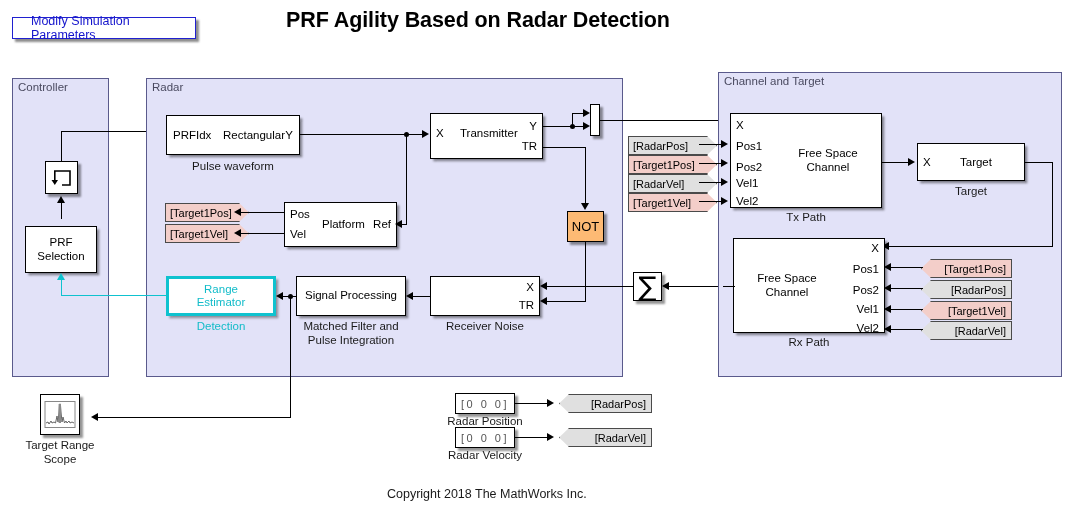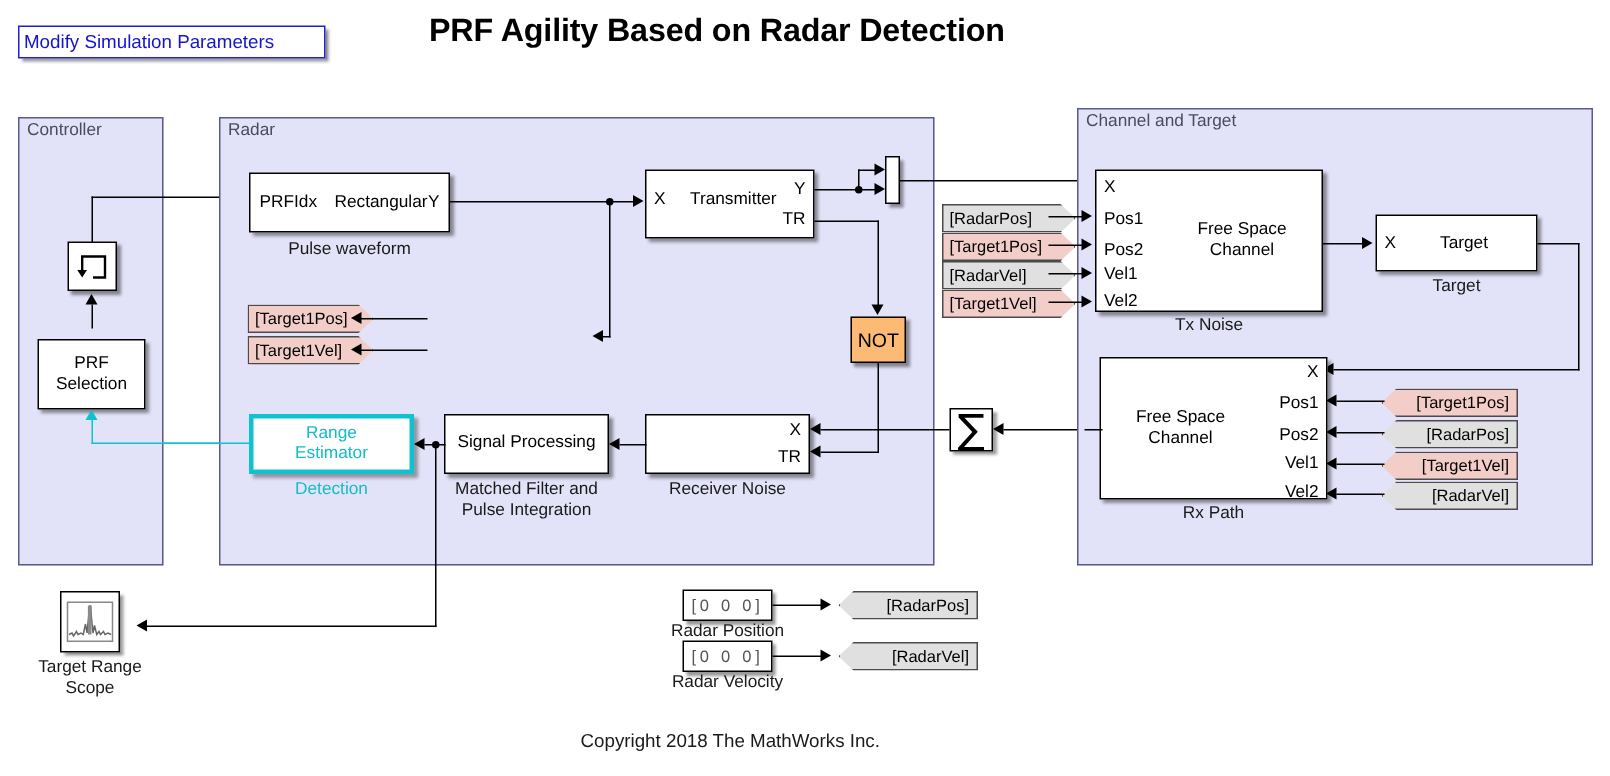--- a/index.html
+++ b/index.html
@@ -28,26 +28,26 @@
   }
   #copyright {
     left: 387px; top: 487px;
     font-size: 12.5px; color: #1a1a1a;
     white-space: nowrap;
   }
 
   
   #modify-params {
     left: 12px; top: 17px;
-    width: 205px; height: 22px;
+    width: 184px; height: 22px;
     border: 1.4px solid #2020d0;
     background: #ffffff;
     color: #1414cc;
     font-size: 12.5px;
-    display: flex; align-items: center; padding-left: 3px;
+    display: flex; align-items: center; padding-left: 18px;
     box-shadow: 2.5px 2.5px 2px rgba(0,0,0,0.45);
     cursor: pointer;
   }
 
   
   .subsys {
     background: #e2e2f8;
     border: 1px solid #5a5a8c;
   }
   .subsys-label {
@@ -221,20 +221,26 @@
   </div>
   <div class="caption" style="left:166px; top:160px; width:134px;">Pulse waveform</div>
 
   <div class="abs block" style="left:430px; top:113px; width:113px; height:46px;">
     <span class="port-label" style="left:5px; top:13px;">X</span>
     <span class="port-label" style="left:29px; top:13px;">Transmitter</span>
     <span class="port-label" style="right:5px; top:6px;">Y</span>
     <span class="port-label" style="right:5px; top:26px;">TR</span>
   </div>
 
+  <div class="abs block" style="left:284px; top:202px; width:113px; height:45px;">
+    <span class="port-label" style="left:5px; top:5px;">Pos</span>
+    <span class="port-label" style="left:5px; top:25px;">Vel</span>
+    <span class="port-label" style="left:37px; top:15px;">Platform</span>
+    <span class="port-label" style="right:5px; top:15px;">Ref</span>
+  </div>
 
   <div class="tag from pink" style="left:165px; top:203px; width:66px;">[Target1Pos]</div>
   <div class="tag from pink" style="left:165px; top:224px; width:66px;">[Target1Vel]</div>
 
   <div class="abs block hl" style="left:166px; top:276px; width:110px; height:40px;">
     <span class="block-center">Range
 Estimator</span>
   </div>
   <div class="caption cyan" style="left:166px; top:320px; width:110px;">Detection</div>
 
@@ -315,21 +321,21 @@
 
   <div class="abs block" style="left:730px; top:113px; width:152px; height:95px;">
     <span class="block-center" style="left:44px;">Free Space
 Channel</span>
     <span class="port-label" style="left:5px; top:5px;">X</span>
     <span class="port-label" style="left:5px; top:26px;">Pos1</span>
     <span class="port-label" style="left:5px; top:47px;">Pos2</span>
     <span class="port-label" style="left:5px; top:63px;">Vel1</span>
     <span class="port-label" style="left:5px; top:81px;">Vel2</span>
   </div>
-  <div class="caption" style="left:730px; top:211px; width:152px;">Tx Noise</div>
+  <div class="caption" style="left:730px; top:211px; width:152px;">Tx Path</div>
 
   <div class="tag from gray" style="left:628px; top:136px; width:71px;">[RadarPos]</div>
   <div class="tag from pink" style="left:628px; top:155px; width:71px;">[Target1Pos]</div>
   <div class="tag from gray" style="left:628px; top:174px; width:71px;">[RadarVel]</div>
   <div class="tag from pink" style="left:628px; top:193px; width:71px;">[Target1Vel]</div>
 
   <div class="abs line h" style="left:699px; top:144px; width:25px;"></div>
   <div class="arrow r" style="left:721px; top:140px;"></div>
   <div class="abs line h" style="left:699px; top:163px; width:25px;"></div>
   <div class="arrow r" style="left:721px; top:159px;"></div>

